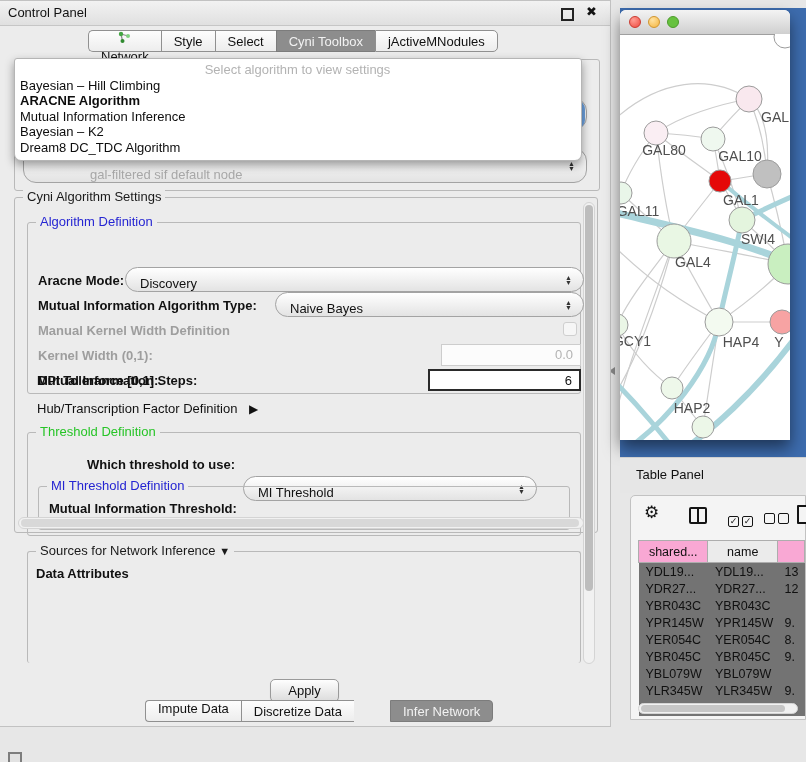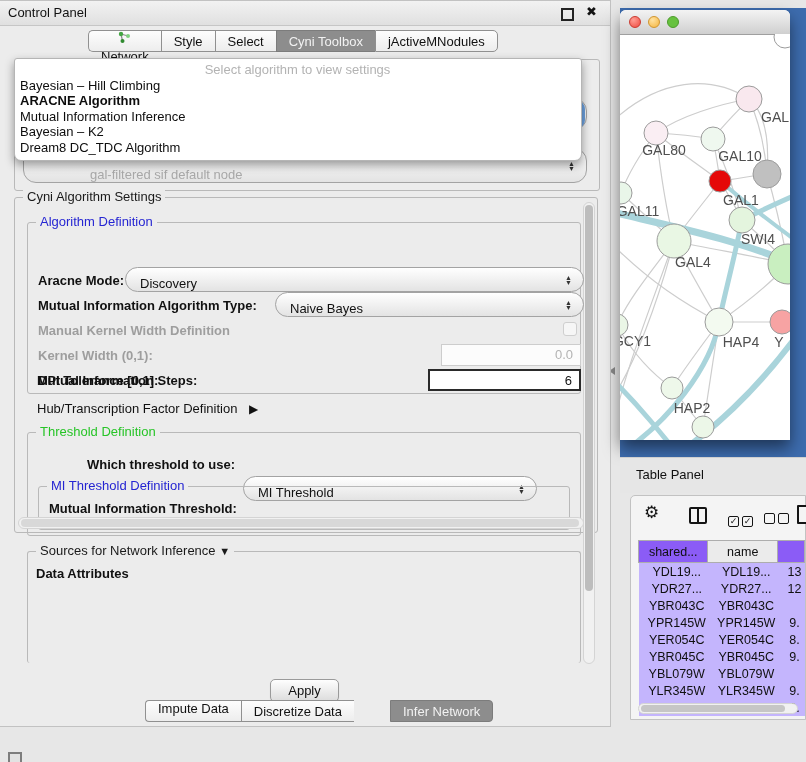--- a/index.html
+++ b/index.html
@@ -73,22 +73,22 @@
   .tico{position:absolute;top:11px;}
   .gear{font-size:17px;color:#141414;line-height:17px;}
   .colico{width:18px;height:17px;border:2px solid #141414;border-radius:2px;box-sizing:border-box;}
   .colico:before{content:"";position:absolute;left:6px;top:0;width:2px;height:13px;background:#141414;}
   .ckbx{width:11px;height:11px;border:1.6px solid #141414;border-radius:2px;display:inline-block;box-sizing:border-box;
         font-size:9px;line-height:9px;color:#141414;text-align:center;font-weight:bold;}
   .pageico{width:15px;height:19px;border:2px solid #141414;border-radius:1px;box-sizing:border-box;background:#f4f4f4;}
 
   table#dtable{position:absolute;left:7px;top:44px;border-collapse:collapse;table-layout:fixed;font-size:12.5px;color:#101010;}
   #dtable th{font-weight:normal;border:1px solid #adadad;height:21px;padding:0;text-align:center;overflow:hidden;white-space:nowrap;}
-  #dtable td{height:17px;padding:0 0 0 7px;background:#c4b5fd;overflow:hidden;white-space:nowrap;text-align:center;}
-  th.hl{background:#8b5cf6;}
+  #dtable td{height:17px;padding:0 0 0 7px;background:#737373;overflow:hidden;white-space:nowrap;}
+  th.hl{background:#f9a8d4;}
   th.plain{background:#ebebeb;}
 
   
   #topleft-tick{left:8px;top:0;width:2px;height:7px;background:#9a9a9a;}
   #splitter-mark{left:609px;top:367px;width:0;height:0;border-top:4px solid transparent;border-bottom:4px solid transparent;border-right:6px solid #8a8a8a;}
   #bl-box{left:8px;top:752px;width:14px;height:14px;border:2px solid #7d7d7d;background:#e2e2e2;box-sizing:border-box;}
 
   svg text{font-family:"Liberation Sans","DejaVu Sans",sans-serif;}
 </style>
 </head>

